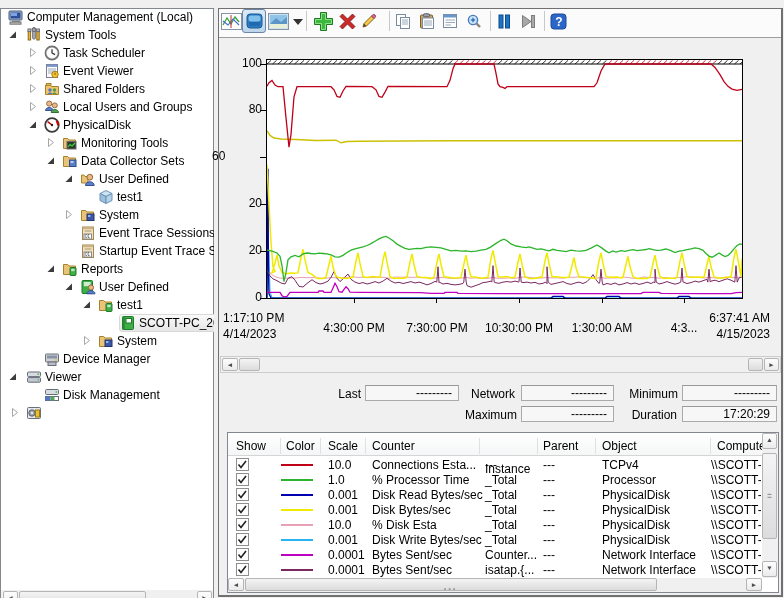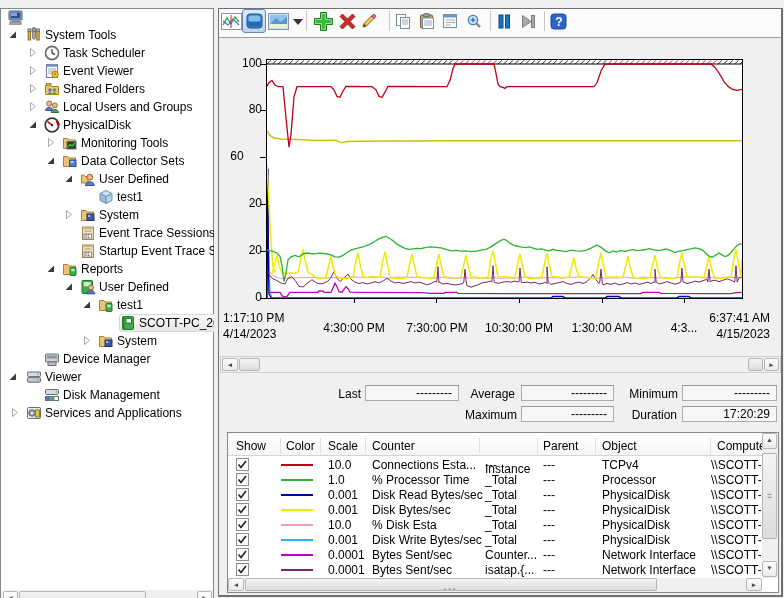--- a/index.html
+++ b/index.html
@@ -18,20 +18,21 @@
 </div>
 <div class="abs" style="left:0px;top:8px;width:214px;height:590px;overflow:hidden">
 <div class="abs" style="left:119px;top:306px;width:100px;height:18px;border:1px solid #d9d9d9;border-radius:3px;background:linear-gradient(#fafafa,#e6e6e6)"></div>
     <svg class="abs" style="left:8px;top:1px" width="16" height="16">
       <rect x="1" y="2" width="13" height="9" rx="1" fill="#9db6d8" stroke="#4a5a77"></rect>
       <rect x="2.5" y="3.5" width="10" height="6" fill="#2e4f96"></rect>
       <rect x="3" y="4" width="6" height="3" fill="#7fa3e0"></rect>
       <rect x="4" y="11.5" width="8" height="1.5" fill="#8a8a8a"></rect>
       <rect x="2" y="13" width="11" height="2.2" fill="#b9b9b9" stroke="#77777a"></rect>
     </svg>
+    <div class="abs t12" style="left:27px;top:2px;white-space:nowrap">Computer Management (Local)</div>
     <svg class="abs" style="left:8px;top:22px" width="10" height="10">
       <path d="M8,1.5 L8,8 L1.5,8 Z" fill="#3c3c3c"></path>
     </svg>
     <svg class="abs" style="left:26px;top:19px" width="16" height="16">
       <rect x="6.7" y="1" width="2.6" height="11" rx="1" fill="#b5b5bc" stroke="#6a6a72"></rect>
       <circle cx="8" cy="2.6" r="2" fill="none" stroke="#6a6a72"></circle>
       <rect x="2.2" y="4" width="2.4" height="9" fill="#e8b93c" stroke="#8a6a1a"></rect>
       <rect x="2.0" y="2" width="2.8" height="2.6" fill="#c8c8cc" stroke="#6a6a72"></rect>
       <rect x="10.8" y="4" width="2.4" height="9" fill="#e8b93c" stroke="#8a6a1a"></rect>
       <rect x="10.6" y="2" width="2.8" height="2.6" fill="#c8c8cc" stroke="#6a6a72"></rect>
@@ -219,21 +220,20 @@
     <div class="abs t12" style="left:63px;top:380px;white-space:nowrap">Disk Management</div>
     <svg class="abs" style="left:10px;top:400px" width="10" height="10">
       <path d="M2.5,0.5 L7.5,4.5 L2.5,8.5 Z" fill="#fff" stroke="#a6a6a6"></path>
     </svg>
     <svg class="abs" style="left:26px;top:397px" width="16" height="16">
       <rect x="1.5" y="2.5" width="13" height="11" rx="1" fill="#e4e7ec" stroke="#6a6f78"></rect>
       <circle cx="6" cy="8" r="3.2" fill="#9aa2ae" stroke="#5a606a"></circle>
       <circle cx="6" cy="8" r="1.2" fill="#e4e7ec"></circle>
       <rect x="9.5" y="5" width="4" height="7" fill="#e8c030" stroke="#9a7c10"></rect>
     </svg>
-    <div class="abs t12" style="left:45px;top:398px;white-space:nowrap">Services and Applications</div>
 <div class="abs" style="left:1px;top:582px;width:212px;height:16px;background:#f0f0f0">
 <div class="abs sbbtn" style="left:2px;top:1px;width:15px;height:15px">
         <span class="arr">◄</span>
       </div>
 <div class="abs sbthumb" style="left:18px;top:1px;width:127px;height:15px"></div>
 <div class="abs sbbtn" style="left:196px;top:1px;width:15px;height:15px">
         <span class="arr">►</span>
       </div>
 </div>
 </div>
@@ -415,21 +415,21 @@
       <polyline fill="none" stroke="#f0ea00" stroke-width="1.5" points="0.0,104.8 2.0,144.7 4.0,182.2 6.0,206.8 8.0,211.5 5.0,212.9 8.0,203.3 10.0,195.1 12.0,205.7 15.0,212.5 19.0,213.8 23.5,213.1 27.7,213.3 31.0,212.9 34.0,197.5 36.0,189.3 38.0,199.8 41.0,212.5 45.0,214.3 50.5,218.6 55.8,218.5 59.0,217.2 62.0,204.5 64.0,196.3 66.0,206.8 69.0,216.7 73.0,217.8 79.5,218.4 84.2,217.4 86.0,217.2 89.0,201.0 91.0,192.8 93.0,203.3 96.0,216.7 100.0,217.5 105.2,216.6 109.3,216.9 113.0,217.2 116.0,199.8 118.0,191.6 120.0,202.2 123.0,216.7 127.0,218.4 131.4,218.0 137.8,218.3 140.0,217.2 143.0,202.2 145.0,193.9 147.0,204.5 150.0,216.7 154.0,217.3 159.1,217.5 163.3,218.6 167.0,217.2 170.0,202.2 172.0,193.9 174.0,204.5 177.0,216.7 181.0,217.2 186.3,218.0 192.0,217.7 194.0,217.2 197.0,203.3 199.0,195.1 201.0,205.7 204.0,216.7 208.0,217.0 214.1,218.2 219.8,217.6 221.0,217.2 224.0,198.6 226.0,190.4 228.0,201.0 231.0,216.7 235.0,217.1 239.9,216.6 244.2,217.8 248.0,217.2 251.0,202.2 253.0,193.9 255.0,204.5 258.0,216.7 262.0,218.4 267.5,218.6 273.5,217.1 275.0,217.2 278.0,201.0 280.0,192.8 282.0,203.3 285.0,216.7 289.0,216.8 293.9,217.2 299.7,217.5 302.0,217.2 305.0,205.7 307.0,197.5 309.0,208.0 312.0,216.7 316.0,216.9 322.8,217.7 328.8,218.6 329.0,217.2 332.0,201.0 334.0,192.8 336.0,203.3 339.0,216.7 343.0,217.3 350.0,217.0 354.8,217.9 356.0,217.2 359.0,204.5 361.0,196.3 363.0,206.8 366.0,216.7 370.0,218.6 375.4,218.3 379.7,218.6 383.0,217.2 386.0,203.3 388.0,195.1 390.0,205.7 393.0,216.7 397.0,218.4 401.7,217.9 408.4,218.5 410.0,217.2 413.0,201.0 415.0,192.8 417.0,203.3 420.0,216.7 424.0,217.5 430.7,217.0 437.0,217.2 440.0,204.5 442.0,196.3 444.0,206.8 447.0,216.7 451.0,218.1 456.2,217.9 462.9,216.7 464.0,217.2 467.0,197.5 469.0,189.3 471.0,199.8 474.0,216.7 475.0,198.6"></polyline>
       <polyline fill="none" stroke="#2cb42c" stroke-width="1.3" points="0.0,190.2 5.0,191.1 10.0,193.0 13.0,196.3 15.0,205.7 17.0,221.6 19.0,212.7 21.0,199.8 24.0,196.8 28.0,195.4 32.0,196.8 36.0,193.9 40.0,193.0 44.0,193.5 48.0,193.9 52.0,193.2 56.0,193.5 60.0,193.9 64.0,194.9 68.0,196.8 72.0,197.2 76.0,195.4 80.0,192.5 84.0,190.2 88.0,188.8 92.0,187.8 96.0,186.9 100.0,185.5 104.0,183.6 108.0,181.3 112.0,178.9 116.0,177.1 119.0,176.4 122.0,178.0 126.0,180.8 130.0,184.1 134.0,186.4 138.0,188.3 142.0,189.3 146.0,188.8 150.0,188.3 154.0,188.6 159.0,187.4 164.0,186.9 169.0,187.4 174.0,187.8 179.0,189.3 184.0,190.9 189.0,190.4 194.0,191.1 199.0,190.9 204.0,191.6 209.0,191.1 214.0,190.2 219.0,189.3 224.0,186.9 229.0,183.4 234.0,180.3 237.0,179.2 240.0,180.8 244.0,183.9 249.0,186.0 254.0,186.9 259.0,187.6 262.0,186.9 266.0,188.1 270.0,189.3 274.0,188.8 279.0,190.2 282.0,190.9 286.0,189.3 290.0,190.4 294.0,190.9 299.0,191.6 304.0,190.2 309.0,190.9 314.0,191.1 319.0,190.4 324.0,188.1 330.0,185.0 334.0,187.4 339.0,191.1 342.0,192.8 346.0,190.9 349.0,192.1 354.0,190.7 358.0,191.4 362.0,190.4 366.0,189.7 370.0,190.7 374.0,190.2 379.0,189.5 382.0,188.6 386.0,189.7 390.0,190.4 394.0,190.2 399.0,189.0 404.0,190.7 408.0,192.5 412.0,191.1 416.0,190.7 420.0,189.7 424.0,188.8 428.0,187.8 432.0,188.6 436.0,190.4 439.0,193.5 442.0,196.1 445.0,197.2 448.0,195.6 452.0,193.0 455.0,194.9 458.0,196.5 461.0,195.4 464.0,192.5 467.0,188.8 470.0,185.5 473.0,183.9 475.0,184.3"></polyline>
       <polyline fill="none" stroke="#ccc004" stroke-width="1.5" points="0.0,70.8 3.0,75.5 7.0,78.1 14.0,79.0 29.0,79.5 49.0,80.4 69.0,80.2 74.0,82.8 80.0,81.6 94.0,81.2 134.0,80.9 184.0,80.7 254.0,80.7 334.0,80.7 414.0,80.7 475.0,80.7"></polyline>
       <polyline fill="none" stroke="#c00018" stroke-width="1.3" points="0.0,26.3 2.0,22.8 5.0,20.4 8.0,25.1 11.0,26.7 16.0,26.7 19.0,57.9 22.0,87.2 24.0,74.3 27.0,36.8 30.0,26.7 64.0,26.7 67.0,29.8 70.0,36.4 73.0,37.3 76.0,31.0 79.0,26.3 105.0,26.7 109.0,29.8 112.0,36.4 115.0,37.3 118.0,32.1 121.0,26.3 180.0,26.7 183.0,20.4 186.0,8.7 188.0,4.0 227.0,4.0 229.0,13.4 231.0,23.9 233.0,26.7 236.0,27.4 238.0,28.4 240.0,26.7 327.0,26.7 330.0,22.8 334.0,11.0 338.0,4.0 444.0,4.0 448.0,7.5 453.0,14.6 457.0,21.6 461.0,26.3 465.0,29.1 470.0,30.3 475.0,29.3"></polyline>
 </svg></div>
 <div class="abs" style="left:265.5px;top:59px;width:477px;height:239.5px;border:1px solid #000"></div>
 <div class="abs t12" style="left:212px;top:56px;width:50px;text-align:right">100</div>
 <div class="abs" style="left:260px;top:64px;width:6px;height:1px;background:#000"></div>
 <div class="abs t12" style="left:212px;top:102px;width:50px;text-align:right">80</div>
 <div class="abs" style="left:260px;top:110px;width:6px;height:1px;background:#000"></div>
-<div class="abs t12" style="left:212px;top:149px;width:50px;text-align:center">60</div>
+<div class="abs t12" style="left:212px;top:149px;width:50px;text-align:left">60</div>
 <div class="abs" style="left:260px;top:157px;width:6px;height:1px;background:#000"></div>
 <div class="abs t12" style="left:212px;top:196px;width:50px;text-align:right">20</div>
 <div class="abs" style="left:260px;top:204px;width:6px;height:1px;background:#000"></div>
 <div class="abs t12" style="left:212px;top:243px;width:50px;text-align:right">20</div>
 <div class="abs" style="left:260px;top:251px;width:6px;height:1px;background:#000"></div>
 <div class="abs t12" style="left:212px;top:290px;width:50px;text-align:right">0</div>
 <div class="abs" style="left:260px;top:298px;width:6px;height:1px;background:#000"></div>
 <div class="abs" style="left:354px;top:298px;width:1px;height:5px;background:#000"></div>
 <div class="abs" style="left:436px;top:298px;width:1px;height:5px;background:#000"></div>
 <div class="abs" style="left:519px;top:298px;width:1px;height:5px;background:#000"></div>
@@ -449,21 +449,21 @@
       <span class="arr">◄</span>
     </div>
 <div class="abs sbthumb" style="left:18px;top:1px;width:21px;height:13px"></div>
 <div class="abs sbthumb" style="left:527px;top:1px;width:15px;height:13px"></div>
 <div class="abs sbbtn" style="left:543px;top:1px;width:15px;height:13px">
       <span class="arr">►</span>
     </div>
 </div>
 <div class="abs t12" style="left:301px;top:387px;width:60px;text-align:right">Last</div>
 <div class="abs vbox" style="left:365px;top:385px;width:94px">---------</div>
-<div class="abs t12" style="left:455px;top:387px;width:60px;text-align:right">Average</div>
+<div class="abs t12" style="left:455px;top:387px;width:60px;text-align:right">Network</div>
 <div class="abs vbox" style="left:521px;top:385px;width:93px">---------</div>
 <div class="abs t12" style="left:618px;top:387px;width:60px;text-align:right">Minimum</div>
 <div class="abs vbox" style="left:682px;top:385px;width:95px">---------</div>
 <div class="abs t12" style="left:455px;top:408px;width:62px;text-align:right">Maximum</div>
 <div class="abs vbox" style="left:521px;top:406px;width:93px">---------</div>
 <div class="abs t12" style="left:617px;top:408px;width:60px;text-align:right">Duration</div>
 <div class="abs vbox" style="left:682px;top:406px;width:95px">17:20:29</div>
 <div class="abs" style="left:227px;top:432px;width:552px;height:161px;background:#fff;border:1px solid #828790;overflow:hidden"></div>
 <div class="abs" style="left:228px;top:433px;width:550px;height:23px;background:linear-gradient(#ffffff,#f5f6f7);border-bottom:1px solid #d5d5d5"></div>
 <div class="abs t12" style="left:236px;top:439px">Show</div>

